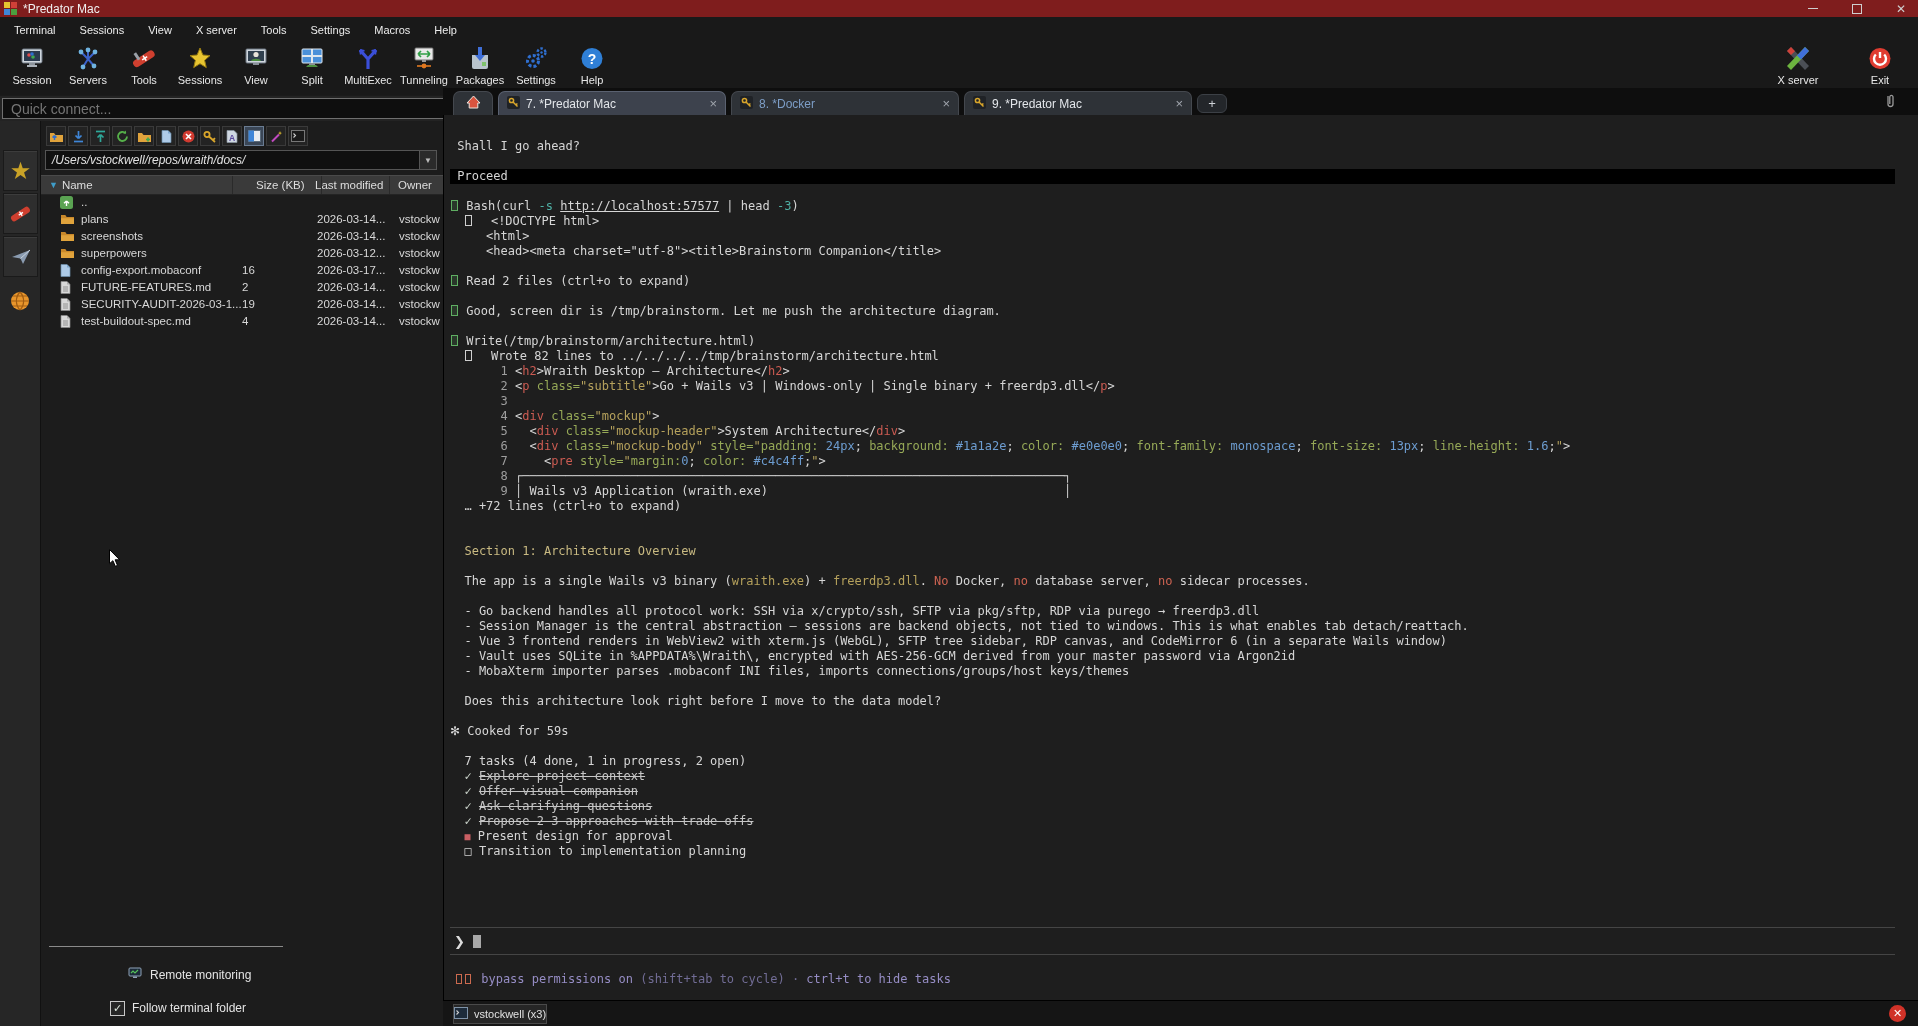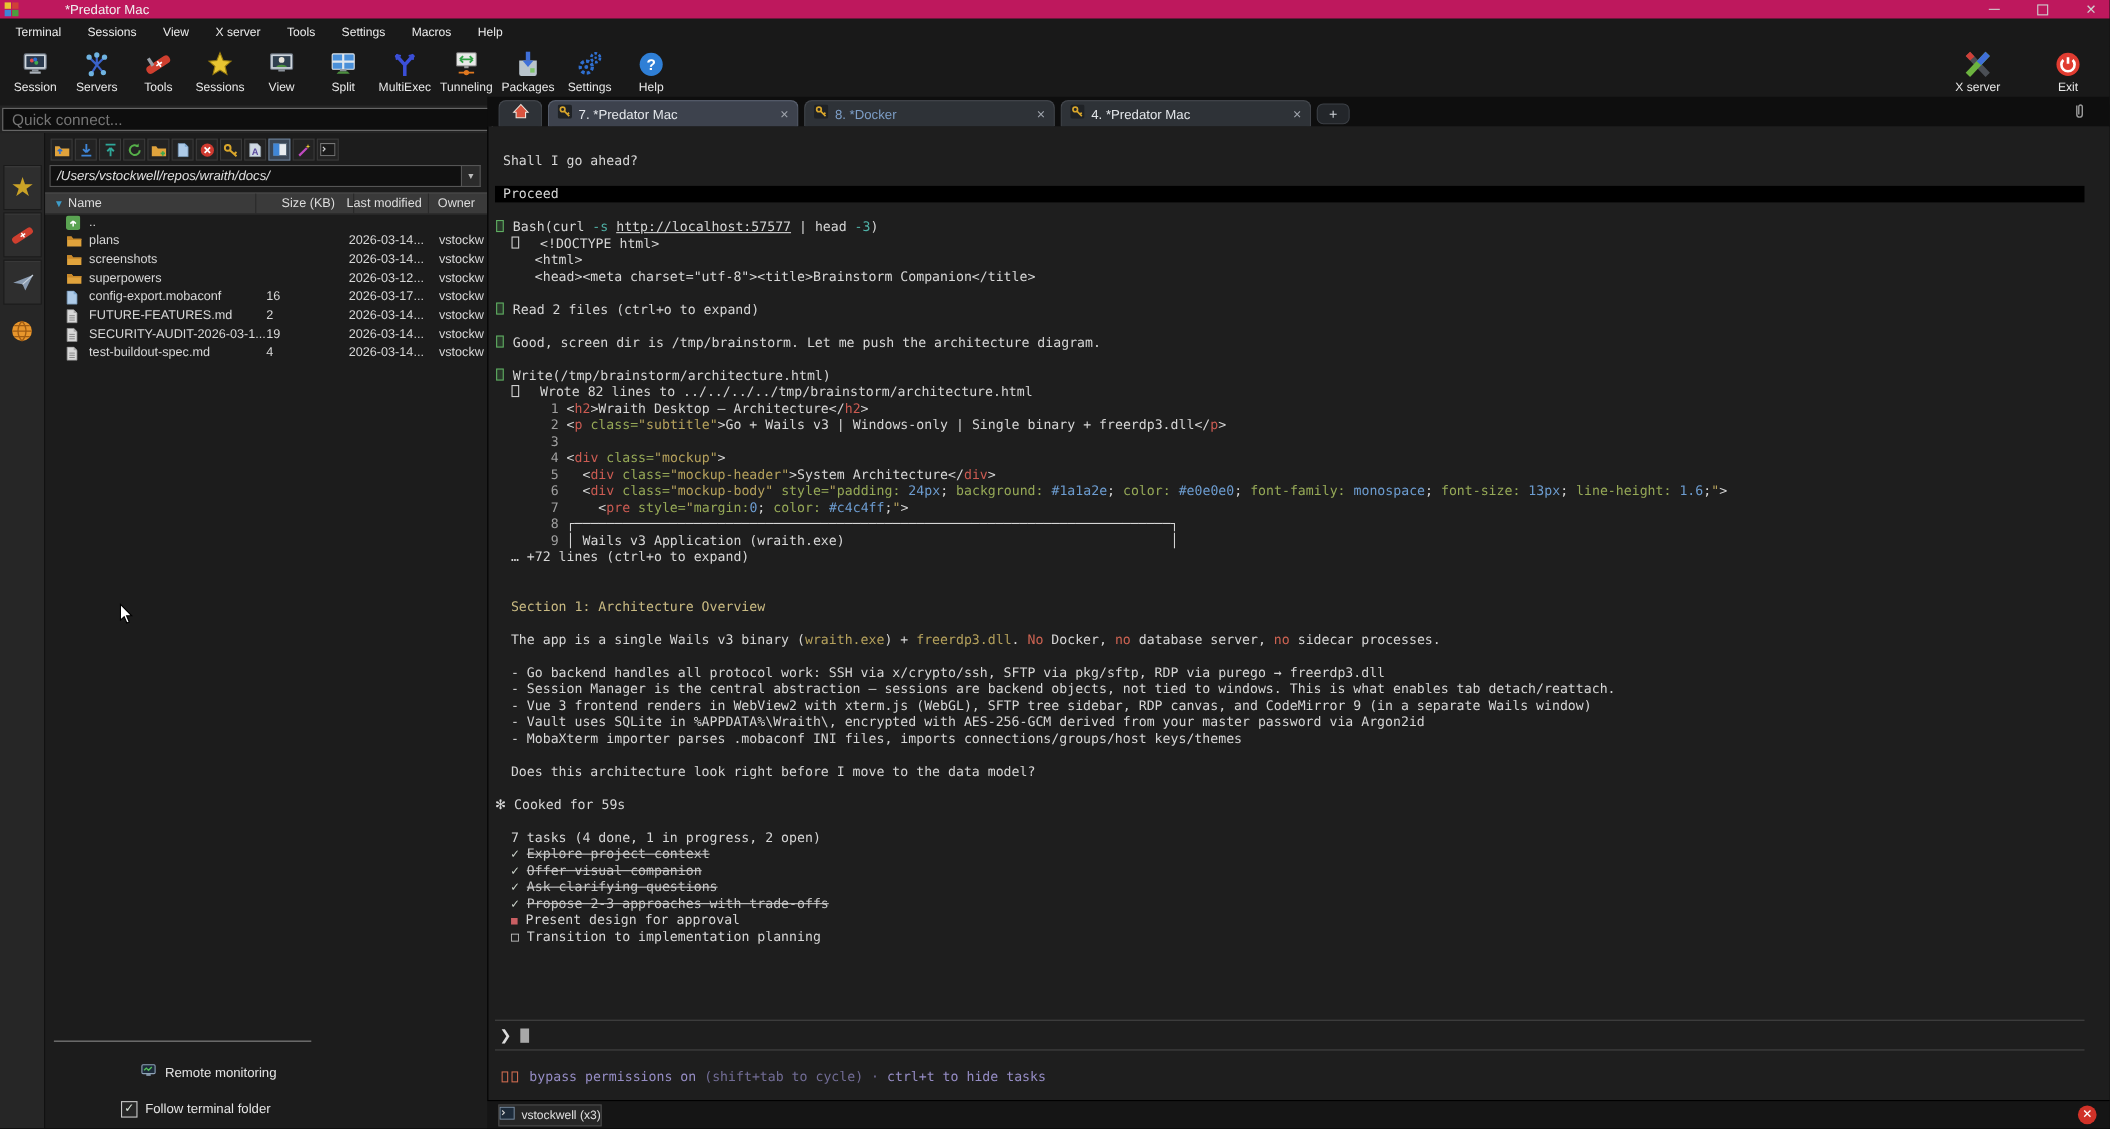--- a/index.html
+++ b/index.html
@@ -1,19 +1,19 @@
 <!DOCTYPE html>
 <html><head>
 <meta charset="utf-8">
 <style>
   html,body{margin:0;padding:0;background:#000;}
   #screen{position:relative;width:1918px;height:1026px;background:#1b1b1b;overflow:hidden;
           font-family:"Liberation Sans",sans-serif;color:#e6e6e6;}
   
-  #titlebar{position:absolute;left:0;top:0;width:100%;height:17px;background:#be185d;display:flex;align-items:center;gap:36px;}
+  #titlebar{position:absolute;left:0;top:0;width:100%;height:17px;background:#7f1d1d;display:flex;align-items:center;}
   #titlebar .appicon{margin:0 6px 0 4px;display:flex;}
   #titlebar .title{font-size:12px;color:#f0f0f0;}
   #wincontrols{position:absolute;right:10px;top:0;height:17px;display:flex;gap:30px;align-items:center;}
   .wc{width:14px;height:14px;display:flex;align-items:center;justify-content:center;color:#cfcfcf;font-size:12px;}
   .wc-min i{display:block;width:10px;height:1px;background:#cfcfcf;}
   .wc-max i{display:block;width:8px;height:8px;border:1px solid #cfcfcf;}
   
   #menubar{position:absolute;left:0;top:17px;width:100%;height:25px;background:#191919;display:flex;align-items:center;padding-left:14px;gap:24px;}
   .menu-item{font-size:11px;color:#ececec;}
   
@@ -524,21 +524,21 @@
           </svg></span>
         <span class="lbl">8. *Docker</span>
         <span class="close">×</span>
       </div>
       <div class="tab">
         <span><svg width="13" height="13">
             <rect width="13" height="13" rx="2" fill="#1f2226"></rect>
             <circle cx="4.5" cy="4.5" r="2.1" fill="none" stroke="#d9a62b" stroke-width="1.5"></circle>
             <path d="M6 6l4.5 4.5M8.8 8.8l1.6-1.3" stroke="#d9a62b" stroke-width="1.5"></path>
           </svg></span>
-        <span class="lbl">4. *Predator Mac</span>
+        <span class="lbl">9. *Predator Mac</span>
         <span class="close">×</span>
       </div>
       <div id="plustab">+</div>
       <div id="clip"><svg width="11" height="15">
           <path d="M3 3v8a2.5 2.5 0 005 0V4a1.6 1.6 0 00-3.2 0v7" fill="none" stroke="#9a9a9a" stroke-width="1.3"></path>
         </svg></div>
   </div>
 
   <div id="terminal">
     <div id="tlines">
@@ -568,21 +568,21 @@
         <div class="tl"><span class="s-dim">       9 </span><span>│ Wails v3 Application (wraith.exe)                                         │</span></div>
         <div class="tl"><span>  … +72 lines (ctrl+o to expand)</span></div>
         <div class="tl">&nbsp;</div>
         <div class="tl">&nbsp;</div>
         <div class="tl"><span class="s-k">  Section 1: Architecture Overview</span></div>
         <div class="tl">&nbsp;</div>
         <div class="tl"><span>  The app is a single Wails v3 binary (</span><span class="s-y">wraith.exe</span><span>) + </span><span class="s-y">freerdp3.dll</span><span>. </span><span class="s-r2">No</span><span> Docker, </span><span class="s-r2">no</span><span> database server, </span><span class="s-r2">no</span><span> sidecar processes.</span></div>
         <div class="tl">&nbsp;</div>
         <div class="tl"><span>  - Go backend handles all protocol work: SSH via x/crypto/ssh, SFTP via pkg/sftp, RDP via purego → freerdp3.dll</span></div>
         <div class="tl"><span>  - Session Manager is the central abstraction — sessions are backend objects, not tied to windows. This is what enables tab detach/reattach.</span></div>
-        <div class="tl"><span>  - Vue 3 frontend renders in WebView2 with xterm.js (WebGL), SFTP tree sidebar, RDP canvas, and CodeMirror 9 (in a separate Wails window)</span></div>
+        <div class="tl"><span>  - Vue 3 frontend renders in WebView2 with xterm.js (WebGL), SFTP tree sidebar, RDP canvas, and CodeMirror 6 (in a separate Wails window)</span></div>
         <div class="tl"><span>  - Vault uses SQLite in %APPDATA%\Wraith\, encrypted with AES-256-GCM derived from your master password via Argon2id</span></div>
         <div class="tl"><span>  - MobaXterm importer parses .mobaconf INI files, imports connections/groups/host keys/themes</span></div>
         <div class="tl">&nbsp;</div>
         <div class="tl"><span>  Does this architecture look right before I move to the data model?</span></div>
         <div class="tl">&nbsp;</div>
         <div class="tl"><span class="s-star">✻</span><span> Cooked for 59s</span></div>
         <div class="tl">&nbsp;</div>
         <div class="tl"><span>  7 tasks (4 done, 1 in progress, 2 open)</span></div>
         <div class="tl"><span>  </span><span class="s-chk">✓</span><span> </span><span class="s-st">Explore project context</span></div>
         <div class="tl"><span>  </span><span class="s-chk">✓</span><span> </span><span class="s-st">Offer visual companion</span></div>

